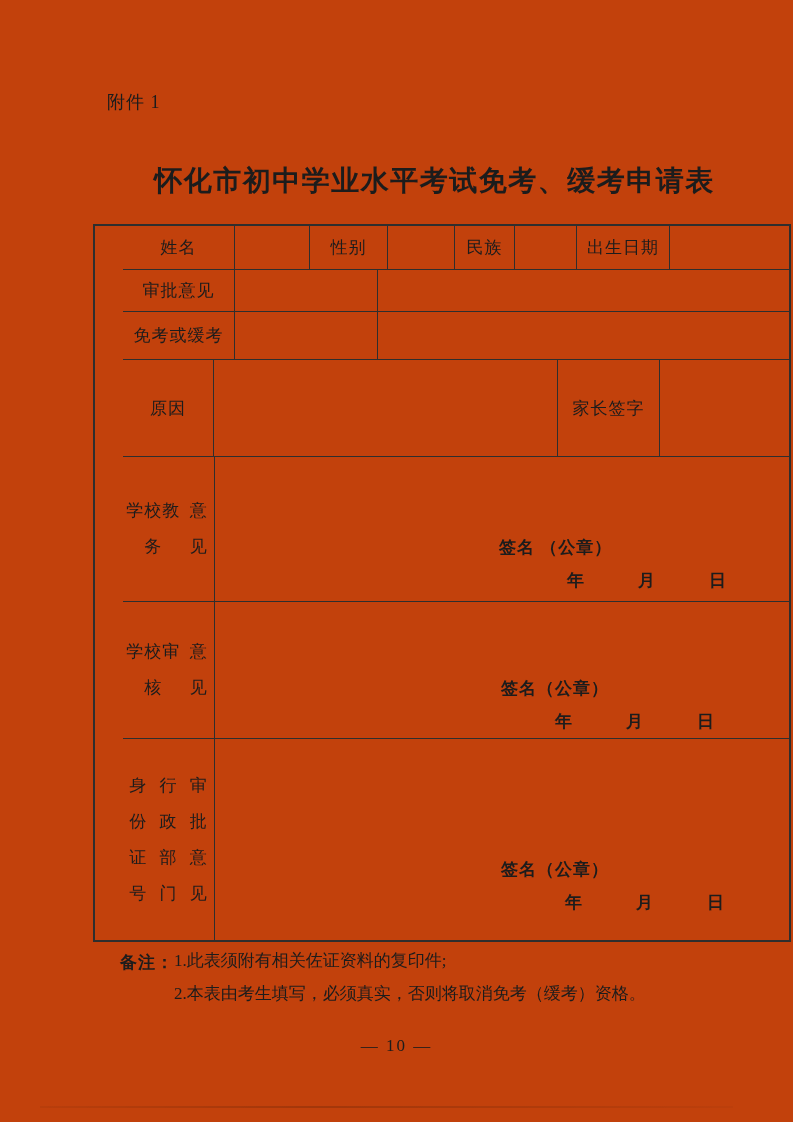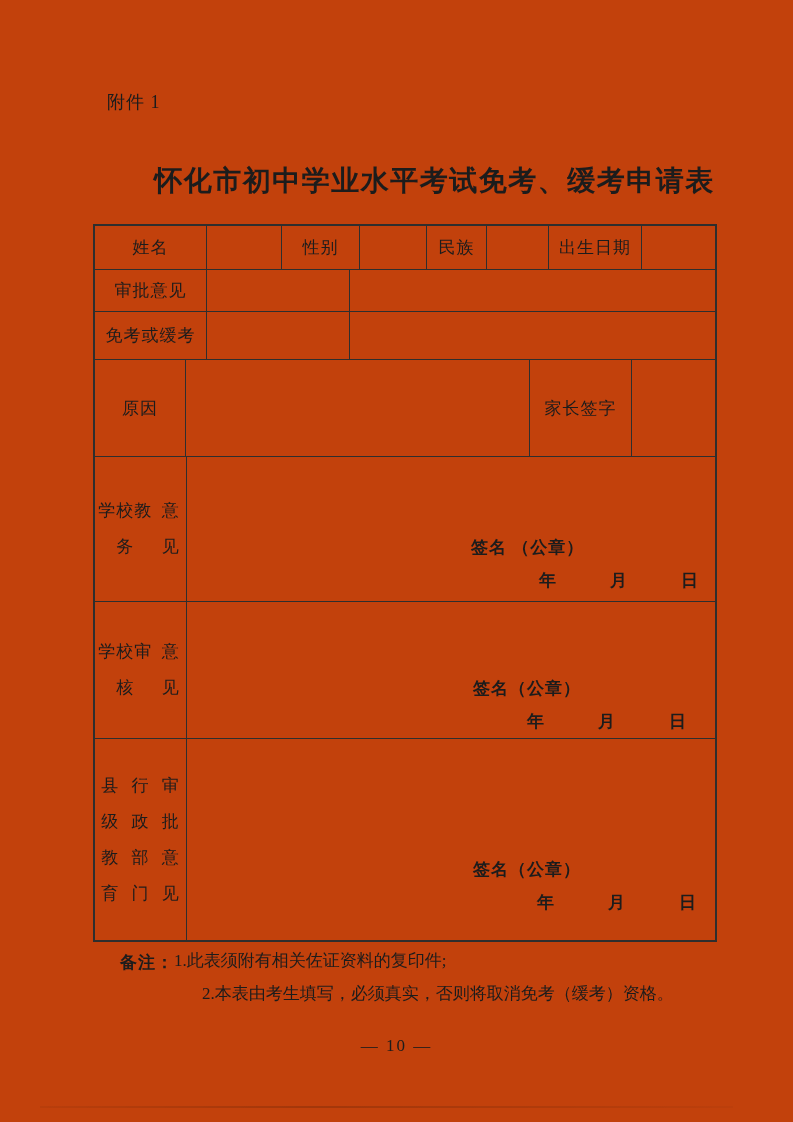--- a/index.html
+++ b/index.html
@@ -6,39 +6,39 @@
   html,body { background:#ffffff; }
   .page {
     position:relative; width:793px; height:1122px; background:#c2410c;
     font-family:"Liberation Serif","DejaVu Serif",serif; color:#1c1c1c; overflow:hidden;
   }
   .attachment { position:absolute; left:107px; top:90px; font-size:18px; letter-spacing:1px; }
   .title {
     position:absolute; left:0; top:162px; width:100%; text-align:center;
     font-size:28px; font-weight:bold; letter-spacing:1.5px;margin-left:38px;
   }
-  .ftable { position:absolute; left:93px; top:224px; width:624px; border:2px solid #2e2e2e; }
+  .ftable { position:absolute; left:93px; top:224px; width:698px; border:2px solid #2e2e2e;padding-left:28px; }
   .trow { display:flex; border-bottom:1px solid #2e2e2e; }
   .trow:last-child { border-bottom:none; }
   .cell {
     border-right:1px solid #2e2e2e; flex:0 0 auto;
     display:flex; align-items:center; justify-content:center;
     font-size:17px; letter-spacing:1px;
   }
   .cell:last-child { border-right:none;font-weight:bold; }
   .grow { flex:1 1 auto; }
   .vlab { line-height:36px; text-align:center; }
   .op { position:relative; display:block; }
   .sig, .dateline { position:absolute; font-size:17px; white-space:pre; letter-spacing:1px; }
   .dateline { word-spacing:8px; }
   .notes { position:absolute; left:120px; top:951px; width:600px; display:flex; font-size:17px; }
   .notes-label { font-weight:bold; flex:0 0 auto; letter-spacing:1px; }
   .notes-items { flex:1 1 auto; }
   .note-line { line-height:20px; }
-  .note-line + .note-line { margin-top:13px;margin-left:28px; }
+  .note-line + .note-line { margin-top:13px; }
   .pageno { position:absolute; left:0; top:1036px; width:100%; text-align:center; font-size:17px; letter-spacing:2px; }
   .scan-edge {
     position:absolute; left:40px; right:60px; top:1106px; height:2px;
     background:linear-gradient(to right, rgba(0,0,0,0.05), rgba(0,0,0,0.16) 40%, rgba(0,0,0,0.10) 70%, rgba(0,0,0,0.03));
   }
 </style>
 </head>
 <body>
 
 <div class="page">
@@ -96,21 +96,21 @@
         <span>意见</span>
       </div>
       <div class="cell grow op">
         <span class="sig" style="left:286px; top:75px">签名（公章）</span>
         <span class="dateline" style="left:340px; top:108px">年    月    日</span>
       </div>
     </div>
 
     <div class="trow" style="height:201px">
       <div class="cell vlab" style="width:92px">
-        <span>县级教育</span>
+        <span>身份证号</span>
         <span>行政部门</span>
         <span>审批意见</span>
       </div>
       <div class="cell grow op">
         <span class="sig" style="left:286px; top:119px">签名（公章）</span>
         <span class="dateline" style="left:350px; top:152px">年    月    日</span>
       </div>
     </div>
 
   </div>

